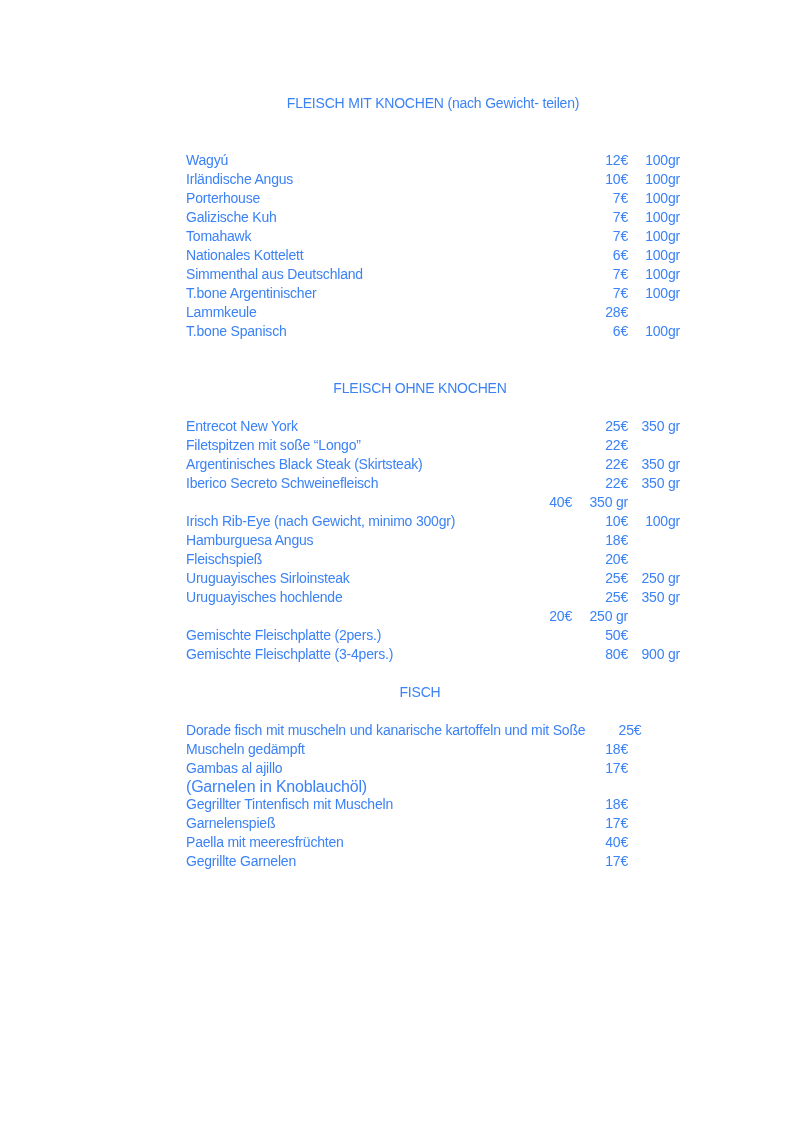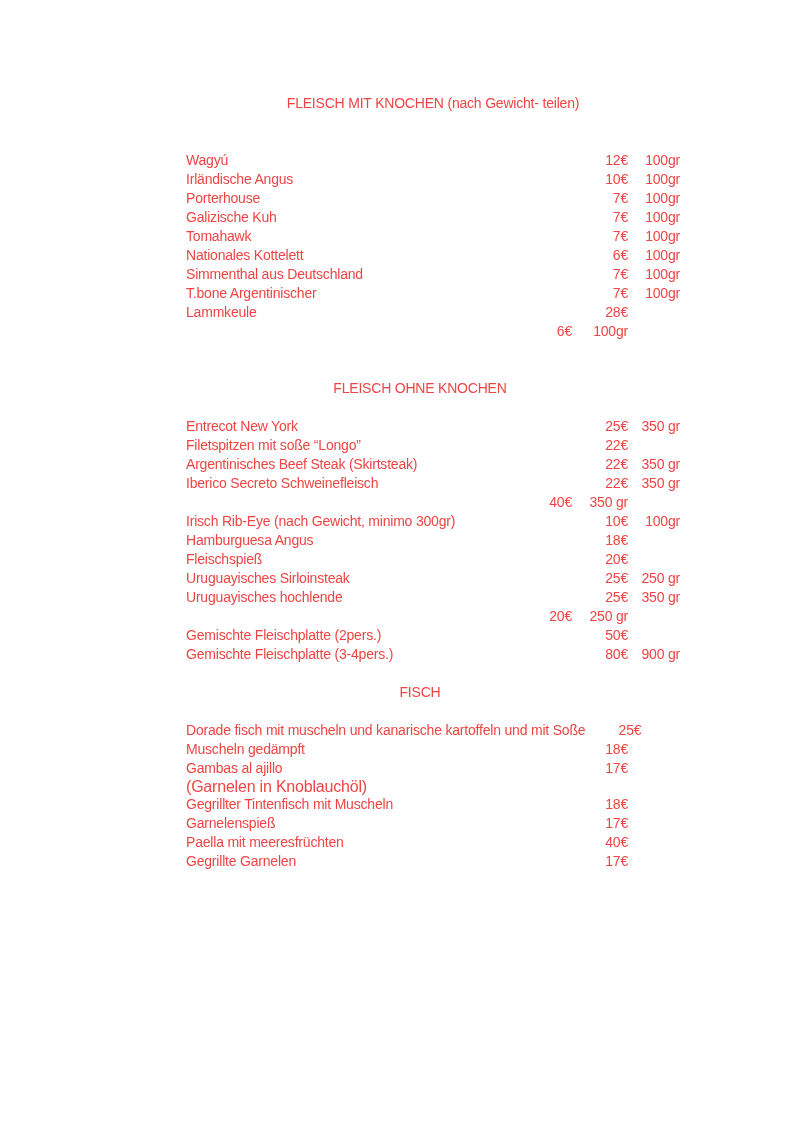--- a/index.html
+++ b/index.html
@@ -7,21 +7,21 @@
   .page {
     position: relative;
     width: 793px;
     height: 1122px;
     background: #ffffff;
     overflow: hidden;
     padding-top: 94px;
     font-family: "Liberation Sans", sans-serif;
     font-size: 14px;
     letter-spacing: -0.2px;
-    color: #ef4444;
+    color: #3b82f6;
   }
   .content {
     margin-left: 186px;
     width: 494px;
   }
   .section-title {
     line-height: 19px;
     text-align: center;
     white-space: nowrap;
   }
@@ -130,20 +130,24 @@
             <div class="menu-row">
               <div class="item-name-wrap">
                 <span class="item-name">Lammkeule</span>
                 
               </div>
               <div class="item-price">28€</div>
               <div class="item-weight"></div>
             </div>
 
             <div class="menu-row">
+              <div class="item-name-wrap">
+                <span class="item-name">T.bone Spanisch</span>
+                
+              </div>
               <div class="item-price">6€</div>
               <div class="item-weight">100gr</div>
             </div>
 
         </div>
       </div>
 
       <div class="menu-section">
         <div class="section-title">FLEISCH OHNE KNOCHEN</div>
         <div class="section-items">
@@ -161,21 +165,21 @@
               <div class="item-name-wrap">
                 <span class="item-name">Filetspitzen mit soße “Longo”</span>
                 
               </div>
               <div class="item-price">22€</div>
               <div class="item-weight"></div>
             </div>
 
             <div class="menu-row">
               <div class="item-name-wrap">
-                <span class="item-name">Argentinisches Beef Steak (Skirtsteak)</span>
+                <span class="item-name">Argentinisches Black Steak (Skirtsteak)</span>
                 
               </div>
               <div class="item-price">22€</div>
               <div class="item-weight">350 gr</div>
             </div>
 
             <div class="menu-row">
               <div class="item-name-wrap">
                 <span class="item-name">Iberico Secreto Schweinefleisch</span>
                 

